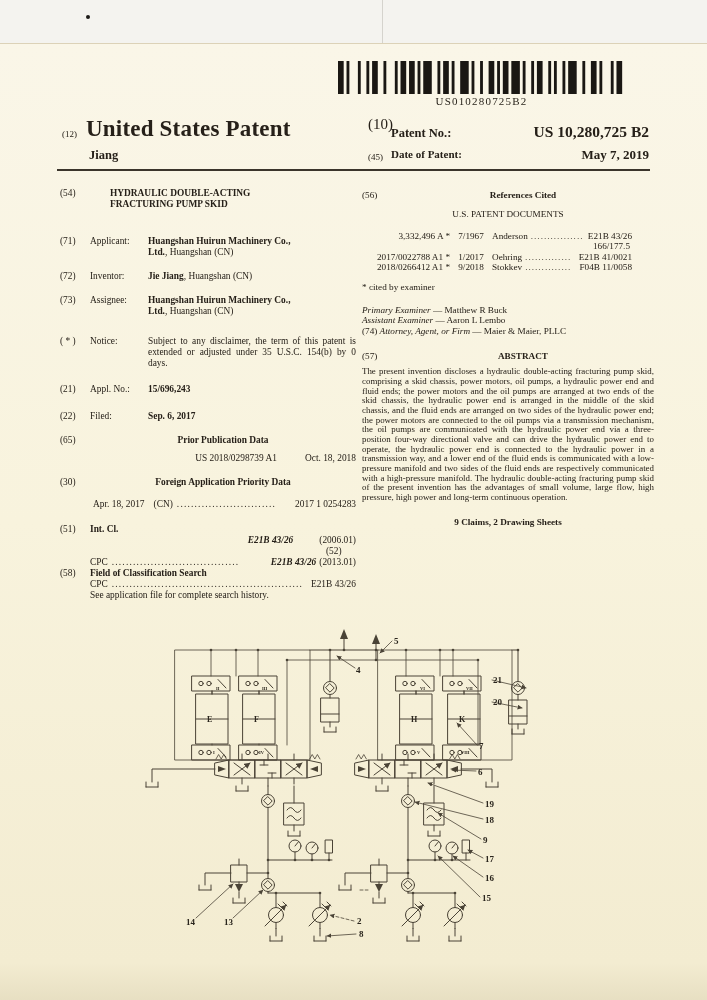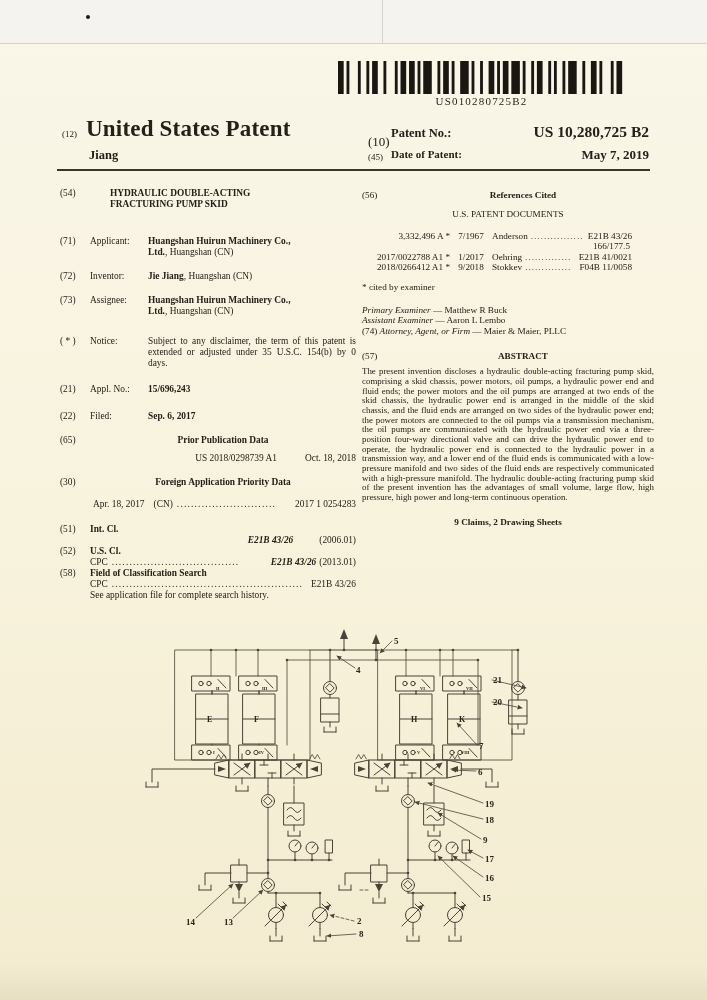--- a/index.html
+++ b/index.html
@@ -14,21 +14,21 @@
          background:linear-gradient(180deg,#faf6e8 0%,#f8f3dd 50%,#f3ecd1 96%,#e7dfc2 100%);
          border-top:1px solid #dcd2b8;}
   
   .bc{position:absolute;left:338px;top:61px;width:287px;}
   .bc svg{display:block;width:287px;height:33px;}
   .bct{text-align:center;font-size:11px;margin-top:1px;letter-spacing:1.2px;color:#2a251d;}
   
   .t12{position:absolute;left:62px;top:129px;font-size:9px;}
   .title{position:absolute;left:86px;top:116px;font-size:23px;font-weight:700;letter-spacing:.2px;}
   .surname{position:absolute;left:89px;top:148px;font-size:12.5px;font-weight:700;}
-  .pn-tag{position:absolute;left:368px;top:134px;font-size:13px;}
+  .pn-tag{position:absolute;left:368px;top:116px;font-size:15px;}
   .pn-label{position:absolute;left:391px;top:126px;font-size:12.5px;font-weight:700;}
   .pn-value{position:absolute;right:58px;top:123px;font-size:15.5px;font-weight:700;}
   .dp-tag{position:absolute;left:368px;top:152px;font-size:9px;}
   .dp-label{position:absolute;left:391px;top:148px;font-size:11px;font-weight:700;}
   .dp-value{position:absolute;right:58px;top:147px;font-size:13px;font-weight:700;}
   .rule{position:absolute;left:57px;top:169px;width:593px;height:2px;background:#3b352b;}
   
   .cols{position:absolute;left:60px;top:184px;width:594px;display:flex;}
   .cl{width:296px;flex:none;font-size:9.4px;line-height:11px;}
   .cr{width:292px;flex:none;margin-left:6px;font-size:9.2px;line-height:10.4px;}
@@ -217,21 +217,20 @@
         <div class="frow">
           <span class="tag"></span>
           <span class="b i">E21B 43/26</span>
           <span style="margin-left:26px">(2006.01)</span>
         </div>
       </div>
 
       <div>
         <div class="frow">
           <span class="tag">(52)</span>
-          <span class="bd b">U.S. Cl.</span>
         </div>
         <div class="frow">
           <span class="tag"></span>
           <span>CPC</span>
           <span class="dots" style="flex:1;overflow:hidden;white-space:nowrap;margin:0 4px">....................................</span>
           <span class="b i">E21B 43/26</span>
           <span style="margin-left:3px">(2013.01)</span>
         </div>
       </div>
 

